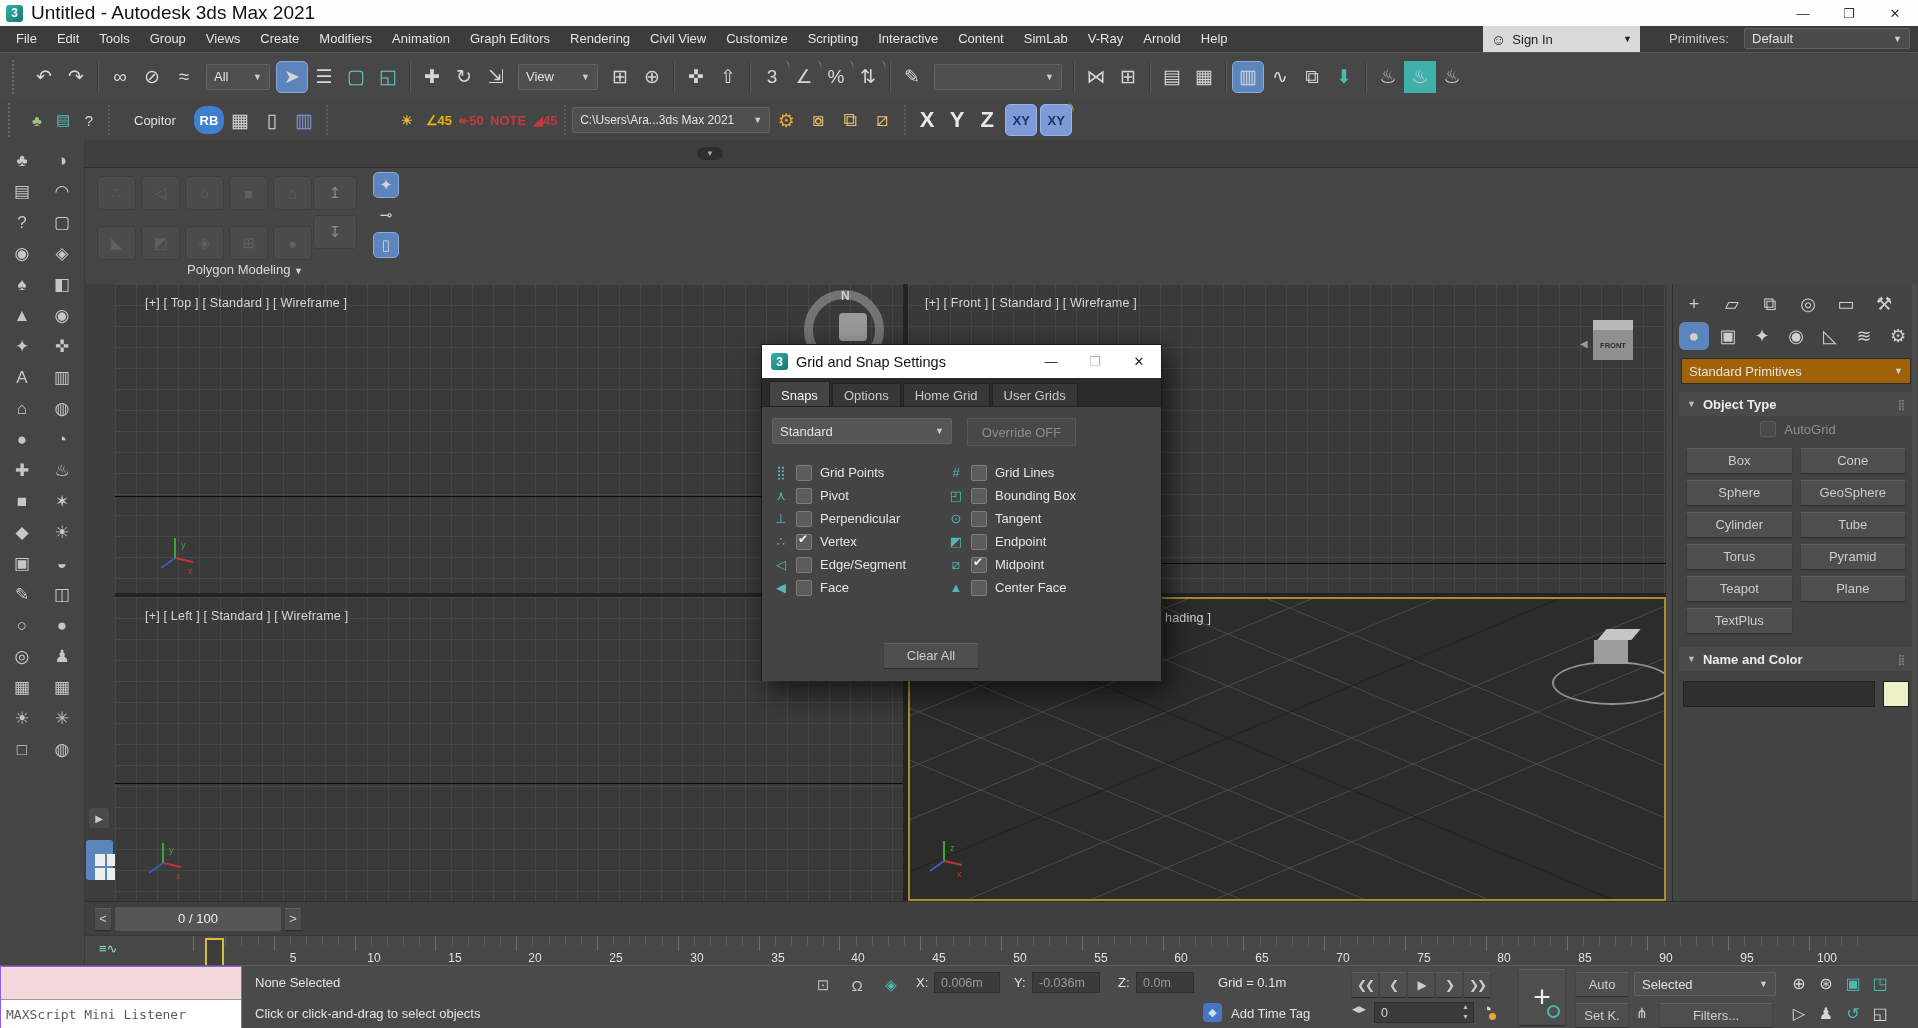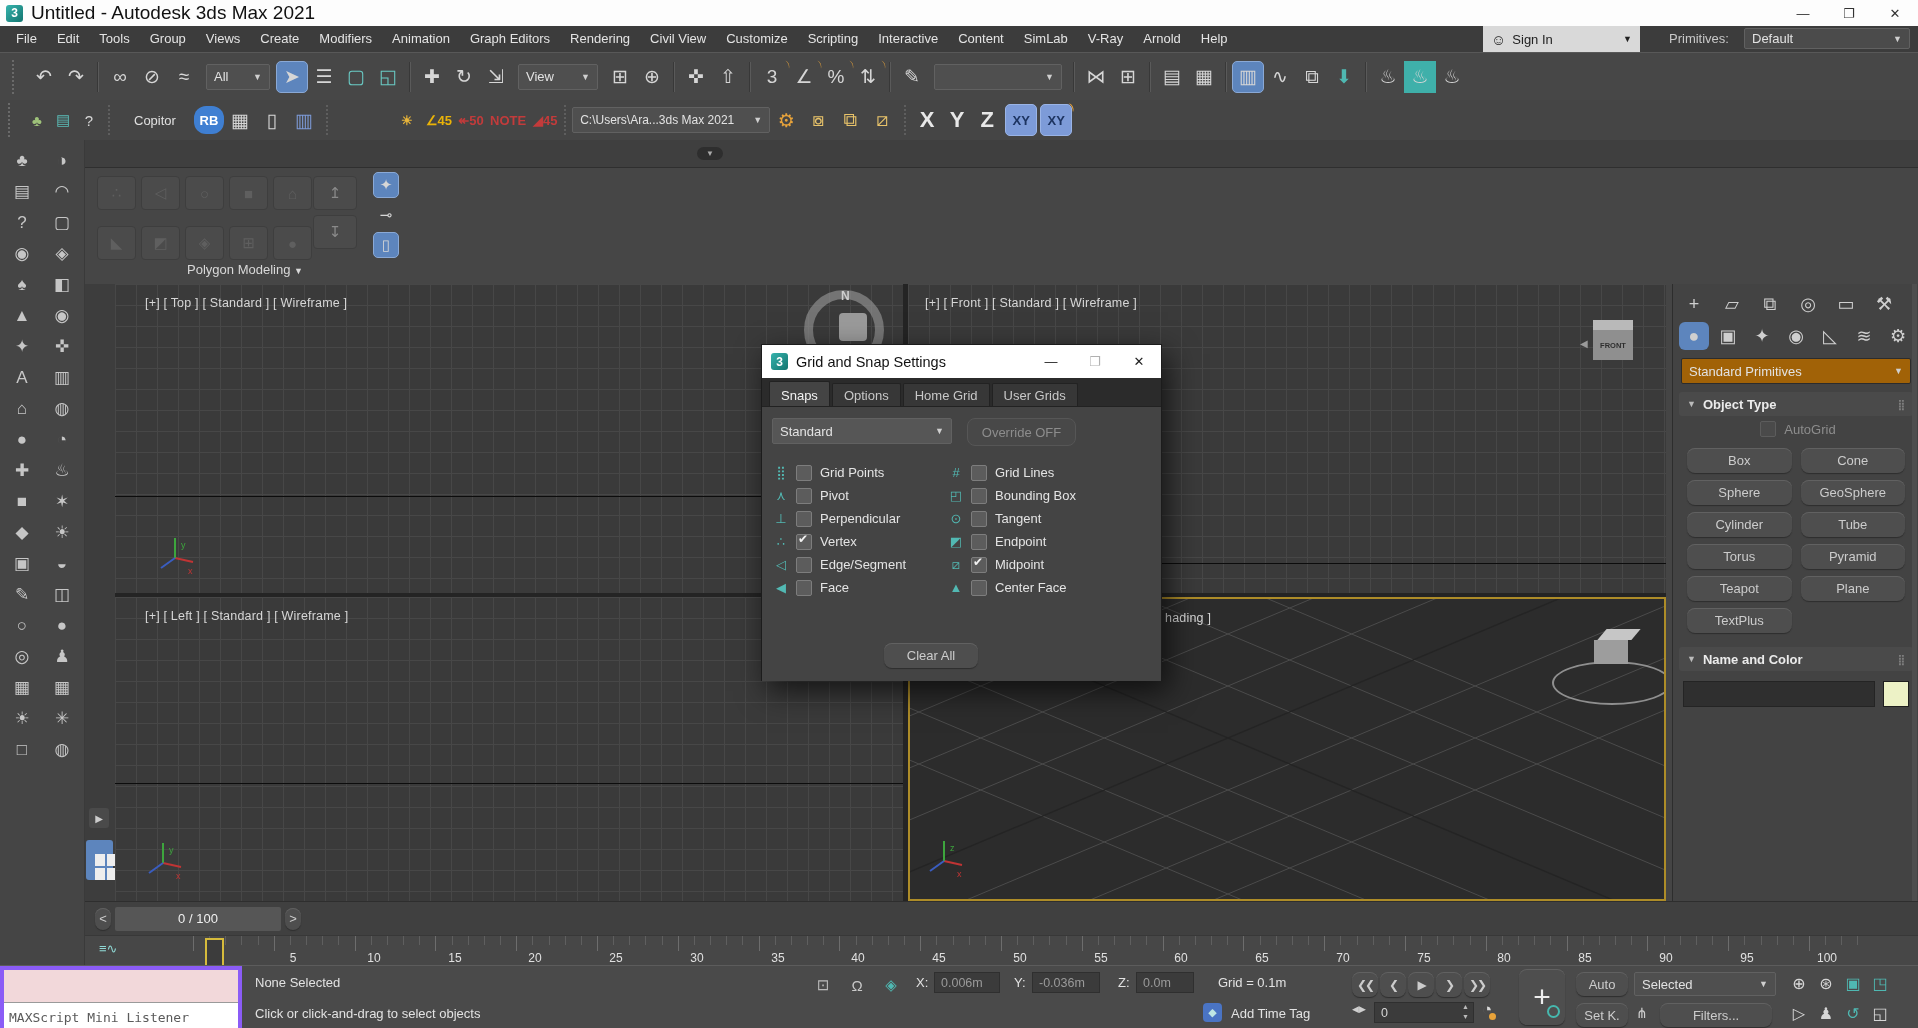--- a/index.html
+++ b/index.html
@@ -9,21 +9,21 @@
   .row{display:flex;align-items:center}
   
   .ic{display:flex;align-items:center;justify-content:center;width:32px;height:32px;color:#d6d6d6;font-size:19px;flex:0 0 auto}
   .ic.sm{width:26px;height:26px;font-size:15px}
   .ic.active{background:#5d85bd;border:1px solid #8aa9d6;border-radius:5px;box-sizing:border-box}
   .vsep{width:0;height:30px;border-left:1px solid #383838;border-right:1px solid #5a5a5a;margin:0 5px;flex:0 0 auto}
   .dsep{width:0;height:30px;border-left:2px dotted #5e5e5e;margin:0 6px;flex:0 0 auto}
   .drop{background:#4f4f4f;border:1px solid #616161;border-radius:2px;height:26px;display:flex;align-items:center;
         padding:0 7px;color:#e2e2e2;flex:0 0 auto;box-sizing:border-box}
   .drop .arr{margin-left:auto;font-size:9px;color:#cfcfcf;padding-left:8px}
-  .btn{background:#4e4e4e;border-radius:8px;box-shadow:inset 0 1px 0 #616161,0 1px 1px #2e2e2e;
+  .btn{background:#4e4e4e;border-radius:0;box-shadow:inset 0 1px 0 #616161,0 1px 1px #2e2e2e;
        display:flex;align-items:center;justify-content:center;color:#ccc}
   
   #titlebar{left:0;top:0;width:1918px;height:26px;background:#fdfdfd;color:#111;display:flex;align-items:center}
   .applogo{width:17px;height:17px;border-radius:3px;background:linear-gradient(135deg,#36b3ad,#13756f);
            color:#fff;font-weight:bold;font-size:12px;display:flex;align-items:center;justify-content:center;margin:0 8px 0 6px}
   .winbtn{width:46px;height:26px;display:flex;align-items:center;justify-content:center;color:#333;font-size:13px}
   
   #menubar{left:0;top:26px;width:1918px;height:26px;background:#3c3c3c;display:flex;align-items:center;padding-left:6px;box-sizing:border-box}
   .mitem{padding:0 10px;color:#e4e4e4;line-height:26px;flex:0 0 auto}
   #signin{position:absolute;left:1483px;top:0;width:157px;height:26px;background:#d9d9d9;color:#222;display:flex;align-items:center;padding:0 8px;box-sizing:border-box}
@@ -88,21 +88,21 @@
   #timeslider{left:85px;top:901px;width:1833px;height:34px;background:#404040;border-top:1px solid #2e2e2e;display:flex;align-items:center;padding-left:10px;box-sizing:border-box}
   #ruler{left:85px;top:935px;width:1833px;height:30px;background:#474747;border-top:1px solid #383838}
   .ticksS{position:absolute;left:108px;right:55px;top:0;height:9px;
     background-image:repeating-linear-gradient(90deg,#5f5f5f 0 1px,transparent 1px 16.16px)}
   .ticksL{position:absolute;left:108px;right:55px;top:0;height:15px;
     background-image:repeating-linear-gradient(90deg,#6d6d6d 0 1px,transparent 1px 80.8px)}
   .rnum{position:absolute;bottom:1px;transform:translateX(-50%);color:#e0e0e0;font-size:12px}
   #fmarker{position:absolute;left:120px;top:2px;width:15px;height:25px;background:#3c3c3c;border:2px solid #d6bb3c}
   
   #statusbar{left:0;top:965px;width:1918px;height:63px;background:#4a4a4a;border-top:1px solid #5c5c5c}
-  #listener{position:absolute;left:0;top:0;width:242px;height:63px;border:4px solid #8b5cf6;box-sizing:border-box}
+  #listener{position:absolute;left:0;top:0;width:242px;height:63px;border:1px solid #8b5cf6;box-sizing:border-box}
   #listener .pink{height:32px;background:#f2d8da;border-bottom:1px solid #9a9a9a}
   #listener .white{height:29px;background:#fff;color:#5a5a5a;font-family:"DejaVu Sans Mono",monospace;
                    font-size:13px;display:flex;align-items:center;padding-left:5px}
   .coordf{height:21px;background:#3b3b3b;border:1px solid #2f2f2f;color:#9a9a9a;font-size:12.5px;
           display:flex;align-items:center;padding:0 6px;box-sizing:border-box}
   .sbtxt{color:#e2e2e2}
   .pbtn{width:26px;height:25px;font-size:12px;letter-spacing:-2px}
   .navic{width:26px;height:26px;font-size:16px}
 </style>
 </head>

